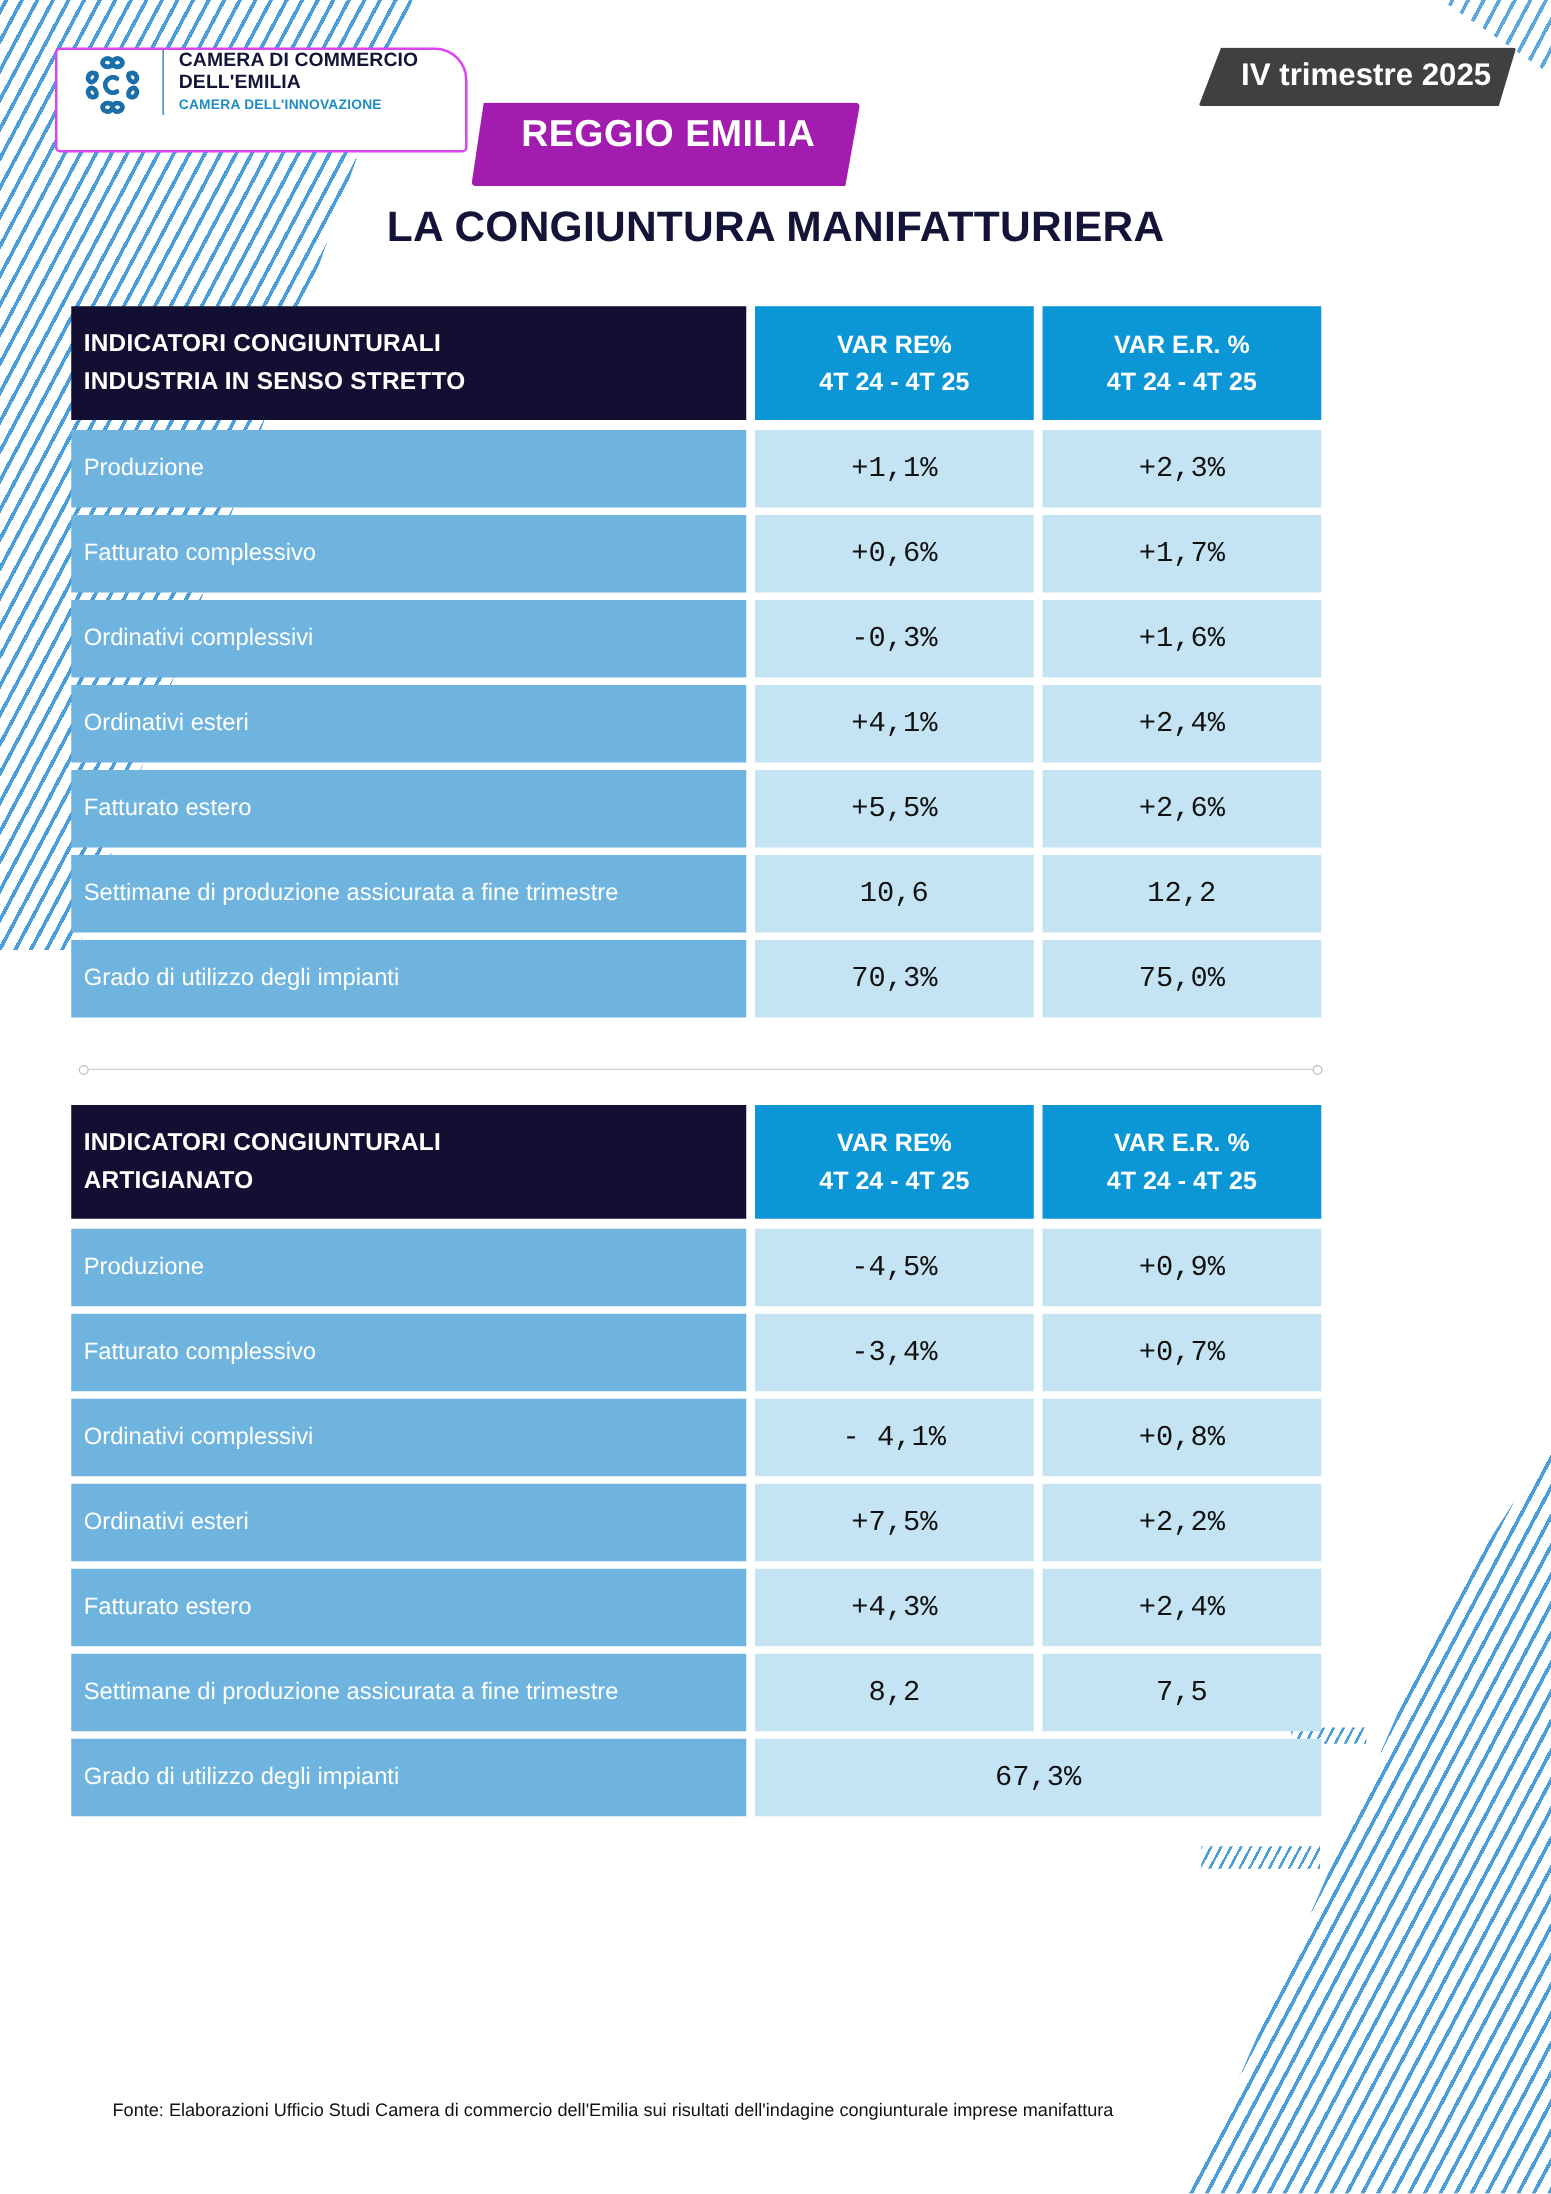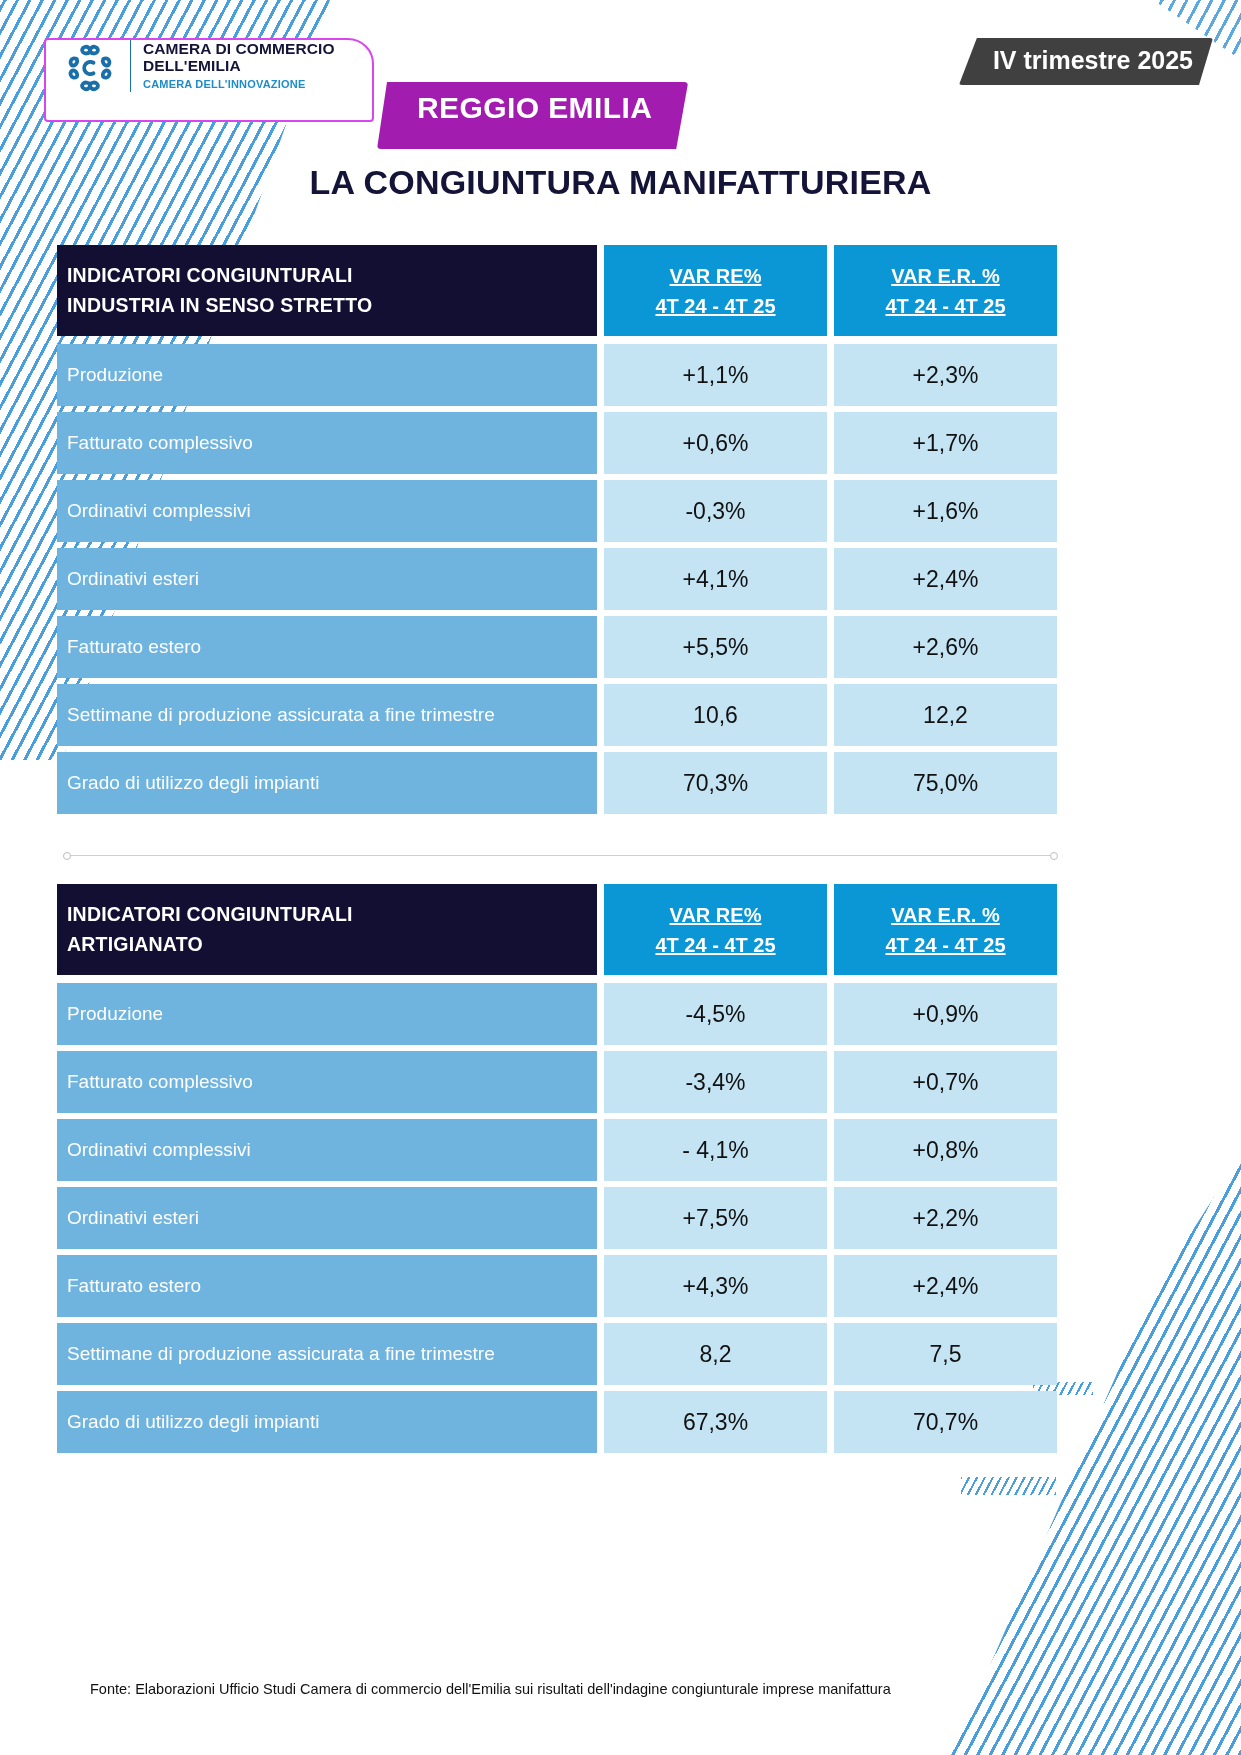--- a/index.html
+++ b/index.html
@@ -119,25 +119,25 @@
     background: #120f33;
     height: 91px;
     flex-direction: column; align-items: flex-start; justify-content: center;
     font-size: 19.5px; font-weight: 700; letter-spacing: .2px;
     line-height: 1.5;
   }
   .hrow .cell-val {
     background: #0b96d6;
     height: 91px;
     color: #ffffff; font-size: 20px; font-weight: 700;
-    flex-direction: column; justify-content: center; line-height: 1.5; text-decoration: underline;
+    flex-direction: column; justify-content: center; line-height: 1.5;
   }
 
   .drow .cell-label { background: #6eb4df; height: 62px; }
-  .drow .cell-val { background: #c4e4f4; color: #111; height: 62px; }
+  .drow .cell-val { background: #c4e4f4; color: #111; height: 62px; font-family: Liberation Mono, monospace; }
 
   
   .divider {
     position: absolute; left: 63px; width: 995px; top: 851px;
     height: 9px; z-index: 3;
     display: flex; align-items: center;
   }
   .divider .line { flex: 1; height: 1px; background: #cfcfcf; }
   .divider .dot {
     width: 8px; height: 8px; border-radius: 50%;
@@ -292,19 +292,18 @@
       <div class="cell-val">+2,4%</div>
     </div>
     <div class="row drow">
       <div class="cell-label">Settimane di produzione assicurata a fine trimestre</div>
       <div class="cell-val">8,2</div>
       <div class="cell-val">7,5</div>
     </div>
     <div class="row drow">
       <div class="cell-label">Grado di utilizzo degli impianti</div>
       <div class="cell-val">67,3%</div>
-      <div class="cell-val">70,7%</div>
     </div>
   </div>
 
   <div class="footer">Fonte: Elaborazioni Ufficio Studi Camera di commercio dell'Emilia sui risultati dell'indagine congiunturale imprese manifattura</div>
 
 </div>
 
 </body></html>

